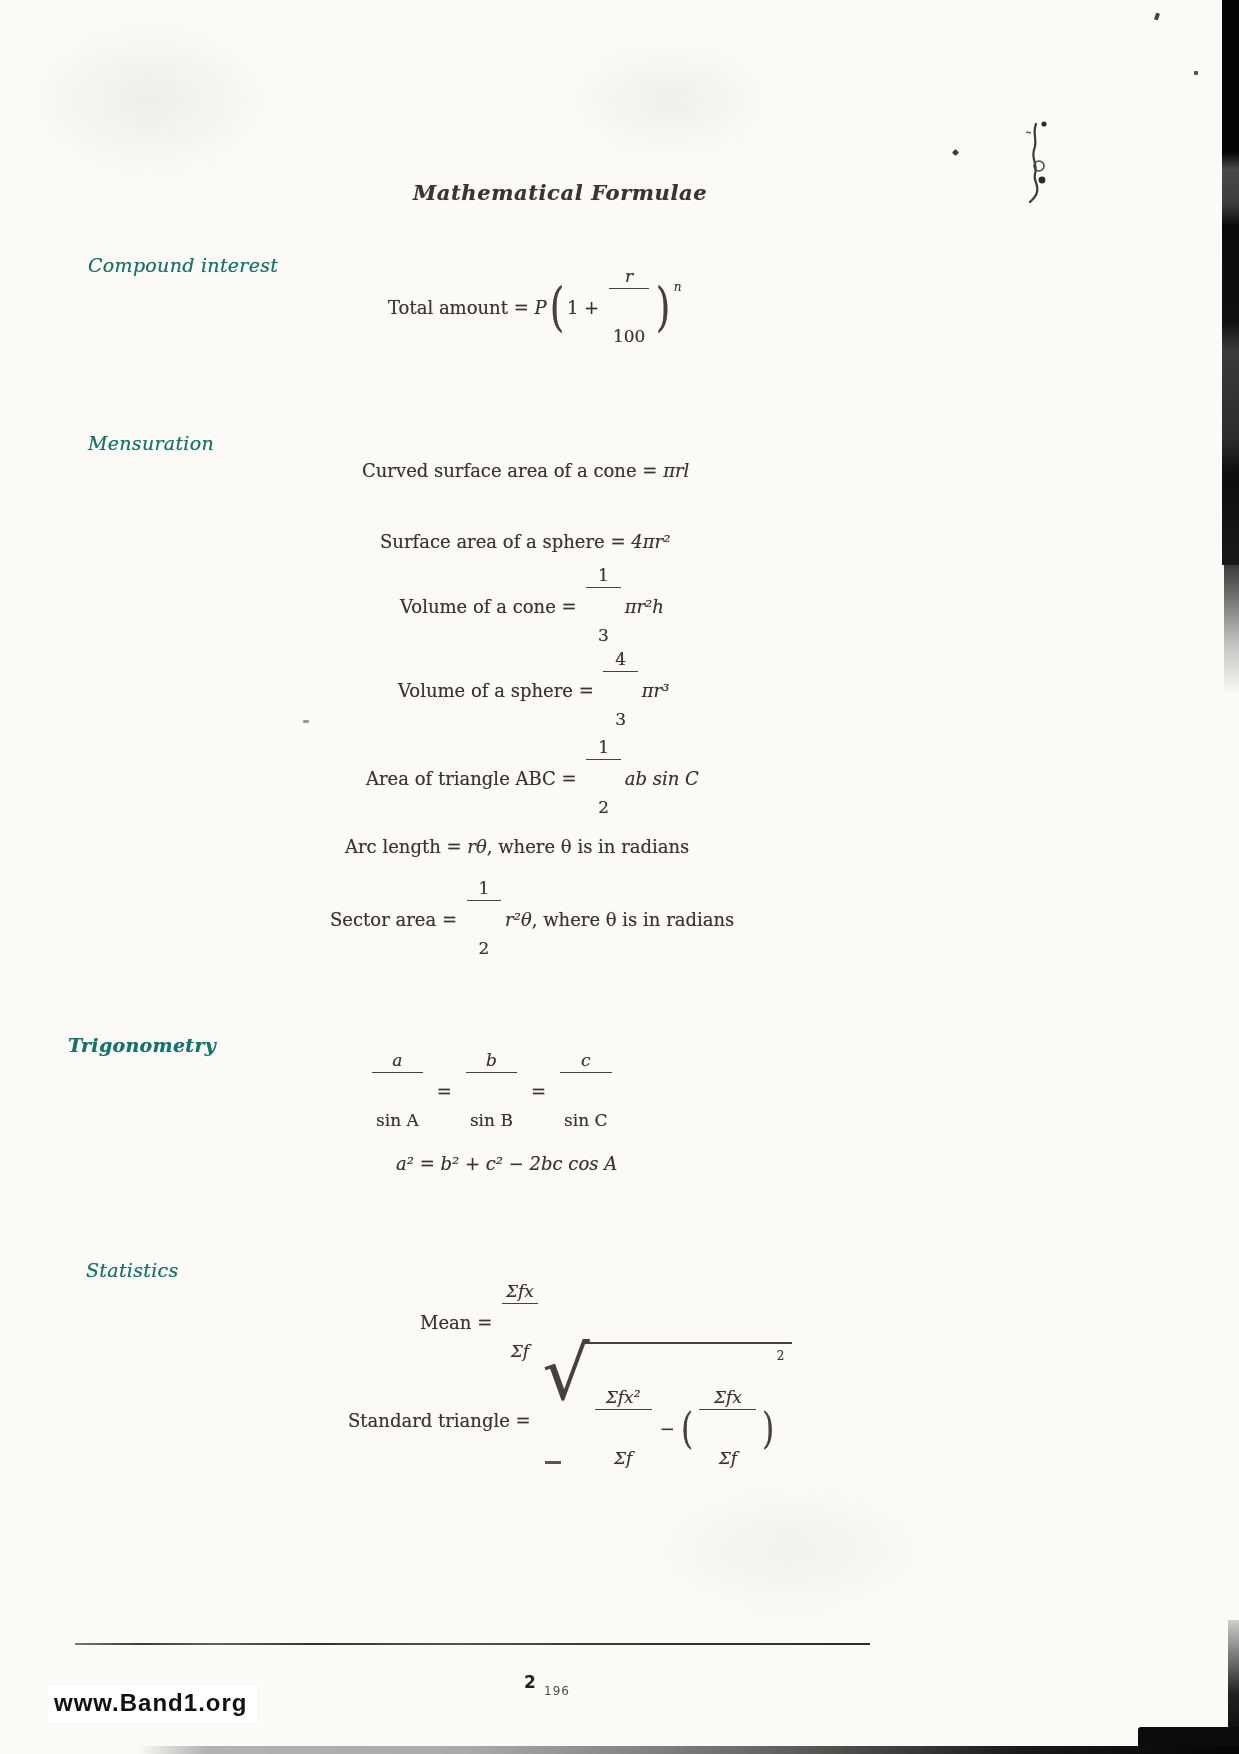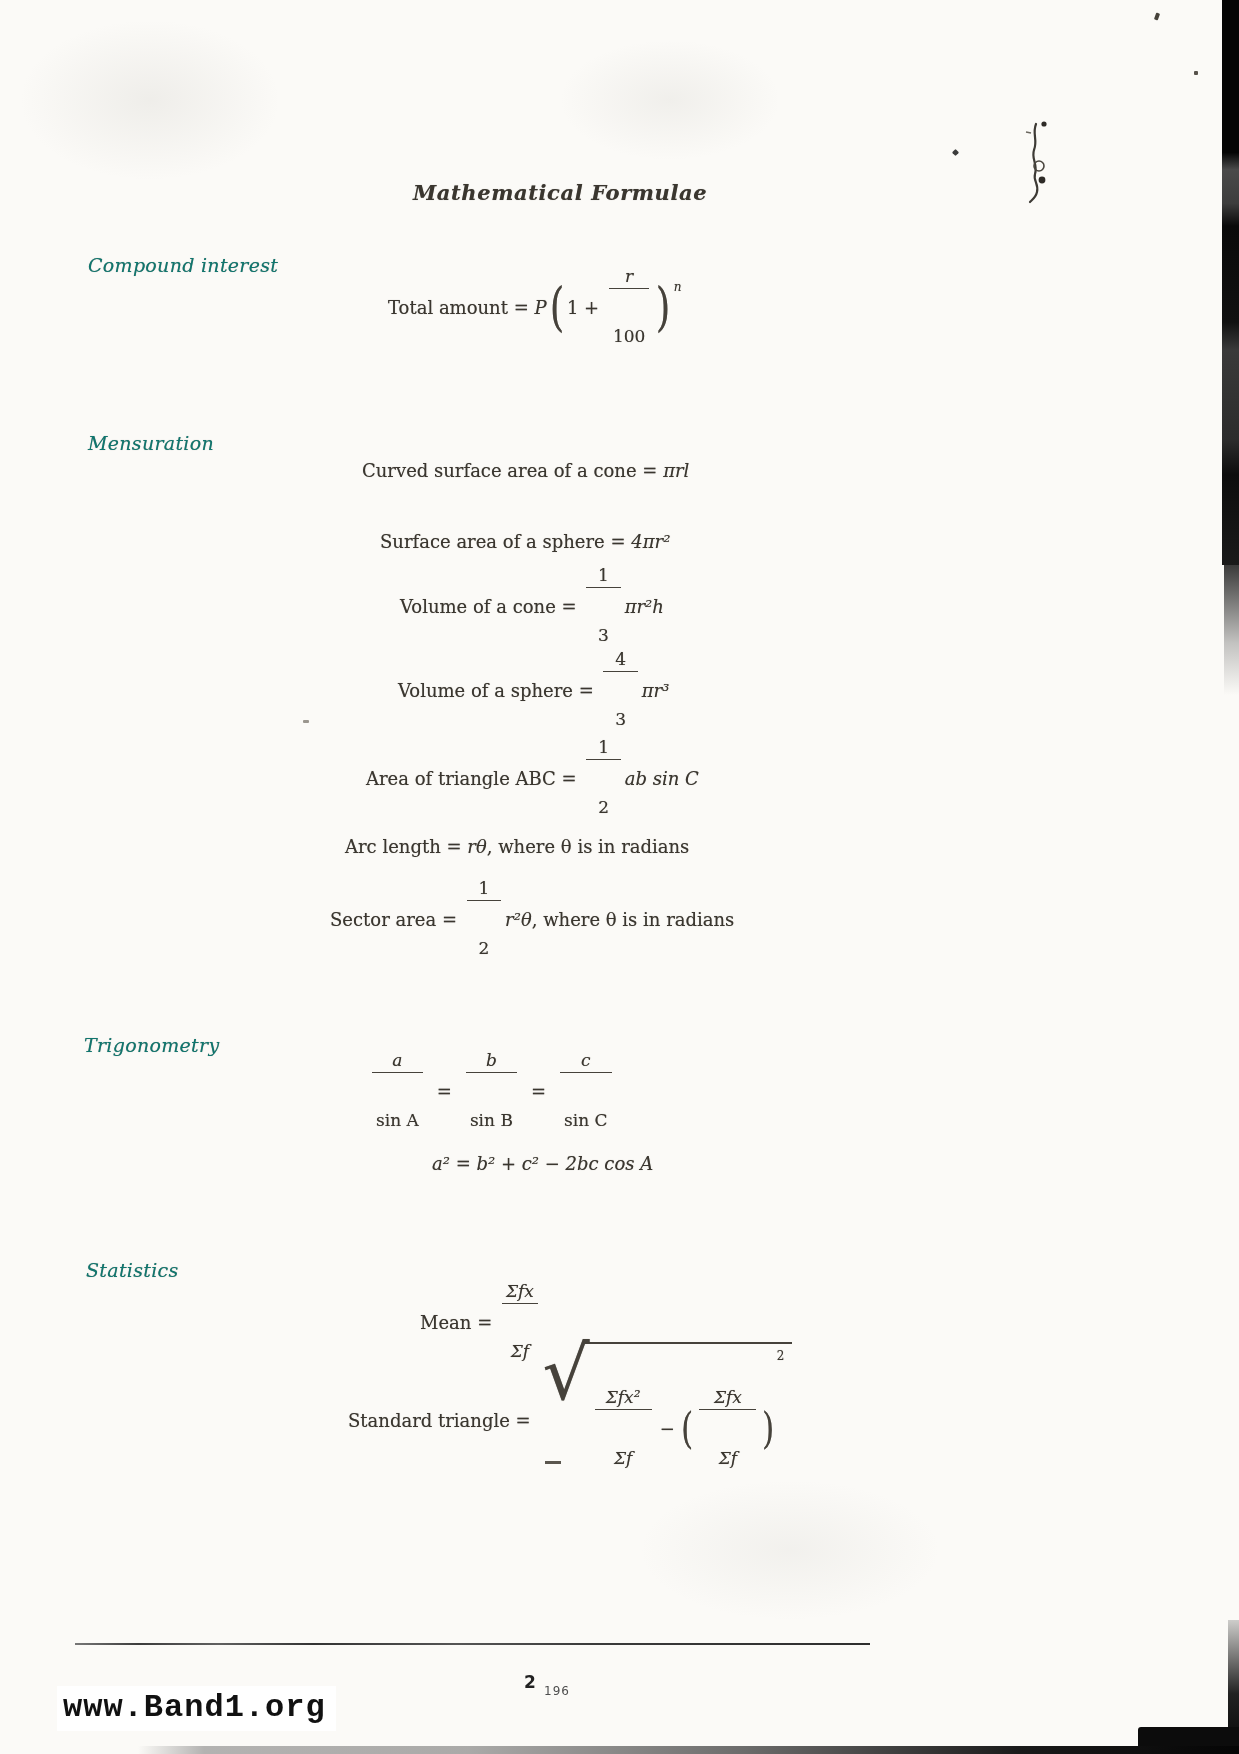--- a/index.html
+++ b/index.html
@@ -28,22 +28,22 @@
   .sup { font-size:12px; font-style:italic; align-self:flex-start; margin-top:2px; }
   .sup2 { font-size:12px; align-self:flex-start; margin-top:-2px; }
 
   .sqrt { display:inline-flex; align-items:flex-start; margin-left:6px; }
   .sqrt .radsign { font-size:74px; line-height:72px; font-weight:200; margin-right:-5px; transform:translateY(3px); color:#46423b; }
   .sqrt .radbody { border-top:2px solid #46423b; display:flex; align-items:center; padding:7px 8px 0 6px; margin-top:8px; }
 
   .rule { height:2px; background:linear-gradient(90deg,#777 0%,#3c3c3c 8%,#606060 18%,#333 30%,#555 48%,#3a3a3a 65%,#2e2e2e 100%); }
 
   .watermark { background:#ffffff; padding:3px 10px 5px 6px;
-    font-family:Liberation Mono, monospace;
-    font-weight:bold; font-size:32px; color:#111; letter-spacing:1px;margin-left:9px; }
+    font-family:Liberation Sans, sans-serif;
+    font-weight:bold; font-size:24px; color:#111; letter-spacing:1px; }
 
   .pgnum { font-family:"DejaVu Sans","Liberation Sans",sans-serif; font-weight:bold; font-size:17px; color:#222; }
   .pgnum-small { font-family:"DejaVu Sans","Liberation Sans",sans-serif; font-size:12px; color:#4e4e4e; letter-spacing:1px; }
 
   
   .edge-right-top { left:1222px; top:0; width:17px; height:565px;
     background:linear-gradient(180deg,#050505 0%,#050505 27%,#4a4a4a 30%,#3d3d3d 36%,#0a0a0a 40%,#111 57%,#3a3a3a 62%,#2c2c2c 78%,#0d0d0d 84%,#1a1a1a 100%); }
   .edge-right-fade { left:1224px; top:565px; width:15px; height:130px;
     background:linear-gradient(180deg,rgba(25,25,25,.85),rgba(90,90,90,.35) 60%,rgba(120,120,120,0)); }
   .edge-right-bottom { left:1228px; top:1620px; width:11px; height:134px;
@@ -129,40 +129,40 @@
   <div class="abs ink formula" style="left:330px;top:894px;height:50px;">
     <span class="lbl">Sector area = </span>
     <span class="frac">
       <span class="num">1</span>
       <span class="den">2</span>
     </span>
     <span class="var">r²θ</span>
     <span class="note">, where θ is in radians</span>
   </div>
 
-  <div class="abs ink sec-head" style="left:84px;top:1034px;">Trigonometry</div>
+  <div class="abs ink sec-head" style="left:68px;top:1034px;font-weight:bold;">Trigonometry</div>
 
   <div class="abs ink formula" style="left:368px;top:1064px;height:54px;">
     <span class="frac">
       <span class="num var">a</span>
       <span class="den">sin A</span>
     </span>
     <span class="lbl" style="margin:0 10px;">=</span>
     <span class="frac">
       <span class="num var">b</span>
       <span class="den">sin B</span>
     </span>
     <span class="lbl" style="margin:0 10px;">=</span>
     <span class="frac">
       <span class="num var">c</span>
       <span class="den">sin C</span>
     </span>
   </div>
 
-  <div class="abs ink formula var" style="left:432px;top:1153px;">a² = b² + c² − 2bc cos A</div>
+  <div class="abs ink formula var" style="left:396px;top:1153px;">a² = b² + c² − 2bc cos A</div>
 
   <div class="abs ink sec-head" style="left:86px;top:1259px;">Statistics</div>
 
   <div class="abs ink formula" style="left:420px;top:1295px;height:54px;">
     <span class="lbl">Mean = </span>
     <span class="frac">
       <span class="num var">Σfx</span>
       <span class="den var">Σf</span>
     </span>
   </div>

